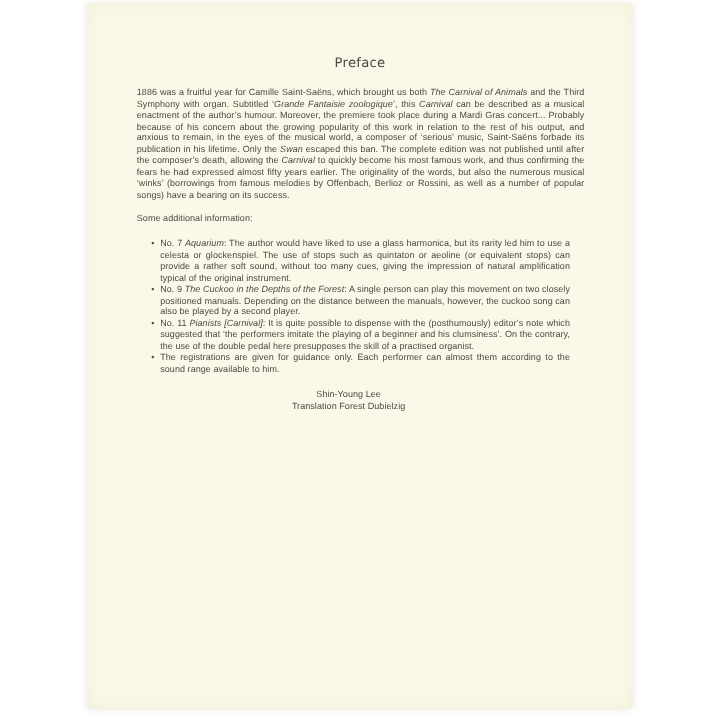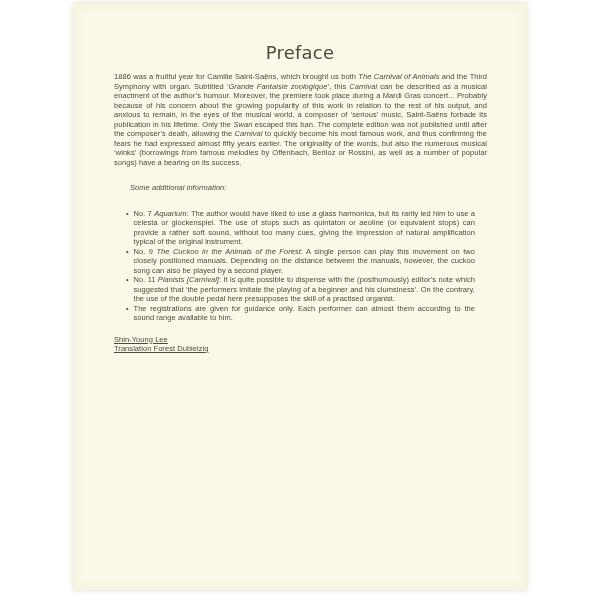--- a/index.html
+++ b/index.html
@@ -25,79 +25,77 @@
     background: var(--paper, #faf8e9);
     box-shadow: 0 0 6px rgba(170, 160, 120, 0.35), inset 0 0 14px rgba(210, 200, 150, 0.18);
     color: var(--ink, #4c4a40);
     box-sizing: border-box;
   }
   .title {
     margin: 41px 0 0 0;
     text-align: center;
     font-family: "DejaVu Sans", "Liberation Sans", sans-serif;
     font-weight: normal;
-    font-size: 18px;
+    font-size: 11px;
     line-height: 17px;
     letter-spacing: 0.2px;
     color: var(--ink, #4c4a40);
   }
   .body-text {
     margin: 11px 40px 0 41px;
     font-size: 7.5px;
     line-height: 9.5px;
     letter-spacing: 0.05px;
   }
   .para {
     margin: 0 0 9.5px 0;
   }
   .justify {
     text-align: justify;
     text-justify: inter-word;
   }
   .intro {
-    margin: 16px;
-    font-style: italic;
+    margin: 0;
   }
   .notes {
     list-style: none;
     margin: 12px;
     padding: 0;
   }
   .notes li {
     position: relative;
     padding-left: 7.5px;
     margin: 0;
   }
   .notes li::before {
     content: "\2022";
     position: absolute;
     left: 0;
     top: 0;
   }
   .signature {
     margin-top: 0;
     padding-right: 20px;
-    text-align: left;
-    text-decoration: underline;
+    text-align: center;
   }
   em {
   }
 </style>
 </head>
 <body>
 
 <div class="stage">
   <div class="paper">
     <h1 class="title">Preface</h1>
     <div class="body-text">
       <p class="para justify">1886 was a fruitful year for Camille Saint-Saëns, which brought us both <em>The Carnival of Animals</em> and the Third Symphony with organ. Subtitled ‘<em>Grande Fantaisie zoologique</em>’, this <em>Carnival</em> can be described as a musical enactment of the author’s humour. Moreover, the premiere took place during a Mardi Gras concert... Probably because of his concern about the growing popularity of this work in relation to the rest of his output, and anxious to remain, in the eyes of the musical world, a composer of ‘serious’ music, Saint-Saëns forbade its publication in his lifetime. Only the <em>Swan</em> escaped this ban. The complete edition was not published until after the composer’s death, allowing the <em>Carnival</em> to quickly become his most famous work, and thus confirming the fears he had expressed almost fifty years earlier. The originality of the words, but also the numerous musical ‘winks’ (borrowings from famous melodies by Offenbach, Berlioz or Rossini, as well as a number of popular songs) have a bearing on its success.</p>
       <p class="para intro">Some additional information:</p>
       <ul class="notes">
         <li class="justify">No. 7 <em>Aquarium</em>: The author would have liked to use a glass harmonica, but its rarity led him to use a celesta or glockenspiel. The use of stops such as quintaton or aeoline (or equivalent stops) can provide a rather soft sound, without too many cues, giving the impression of natural amplification typical of the original instrument.</li>
-        <li class="justify">No. 9 <em>The Cuckoo in the Animals of the Forest</em>: A single person can play this movement on two closely positioned manuals. Depending on the distance between the manuals, however, the cuckoo song can also be played by a second player.</li>
+        <li class="justify">No. 9 <em>The Cuckoo in the Depths of the Forest</em>: A single person can play this movement on two closely positioned manuals. Depending on the distance between the manuals, however, the cuckoo song can also be played by a second player.</li>
         <li class="justify">No. 11 <em>Pianists [Carnival]</em>: It is quite possible to dispense with the (posthumously) editor’s note which suggested that ‘the performers imitate the playing of a beginner and his clumsiness’. On the contrary, the use of the double pedal here presupposes the skill of a practised organist.</li>
         <li class="justify">The registrations are given for guidance only. Each performer can almost them according to the sound range available to him.</li>
       </ul>
       <div class="signature">
         <div>Shin-Young Lee</div>
         <div>Translation Forest Dubielzig</div>
       </div>
     </div>
   </div>
 </div>

